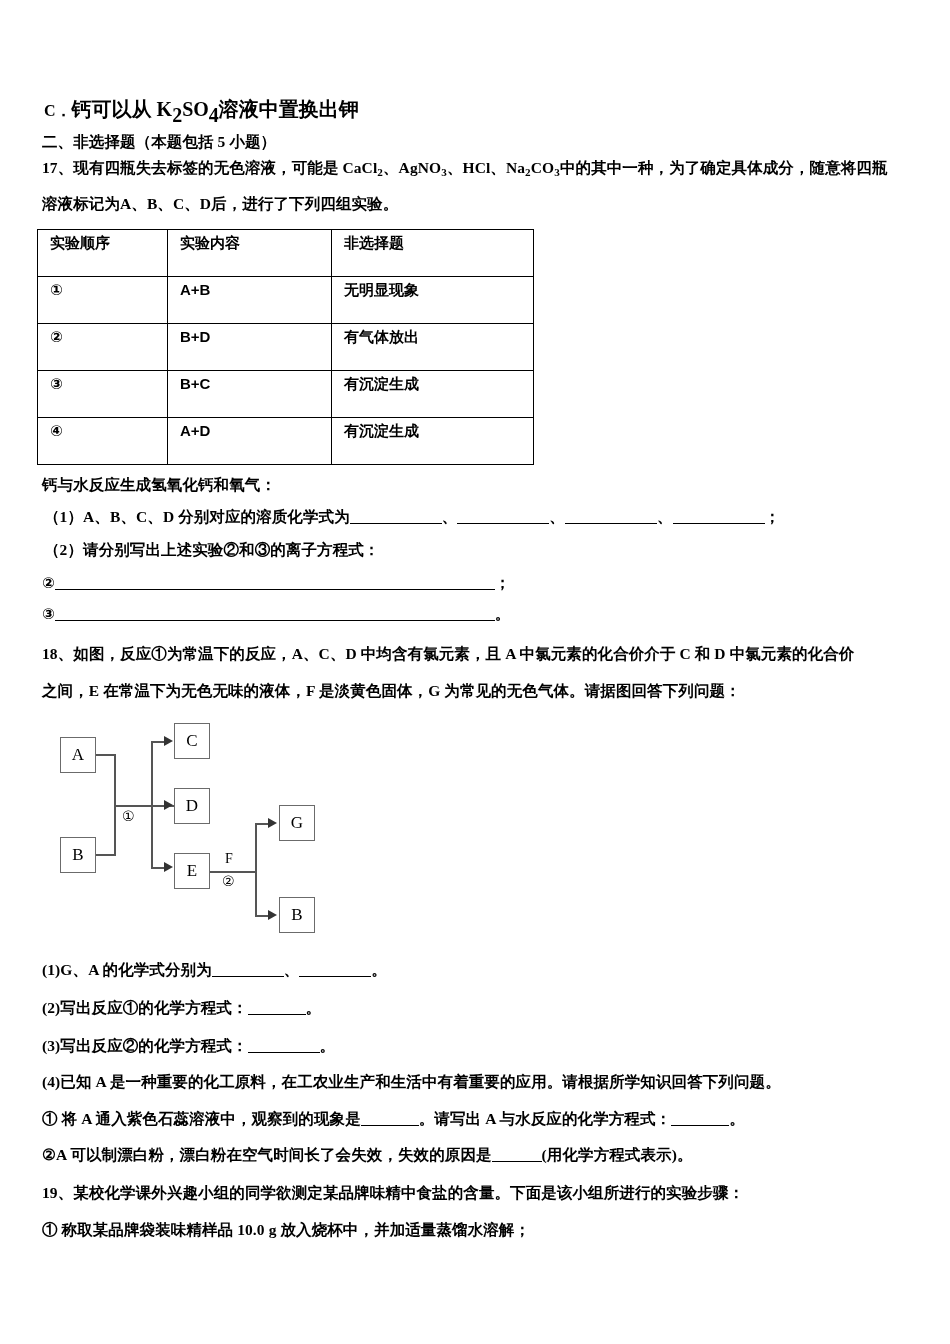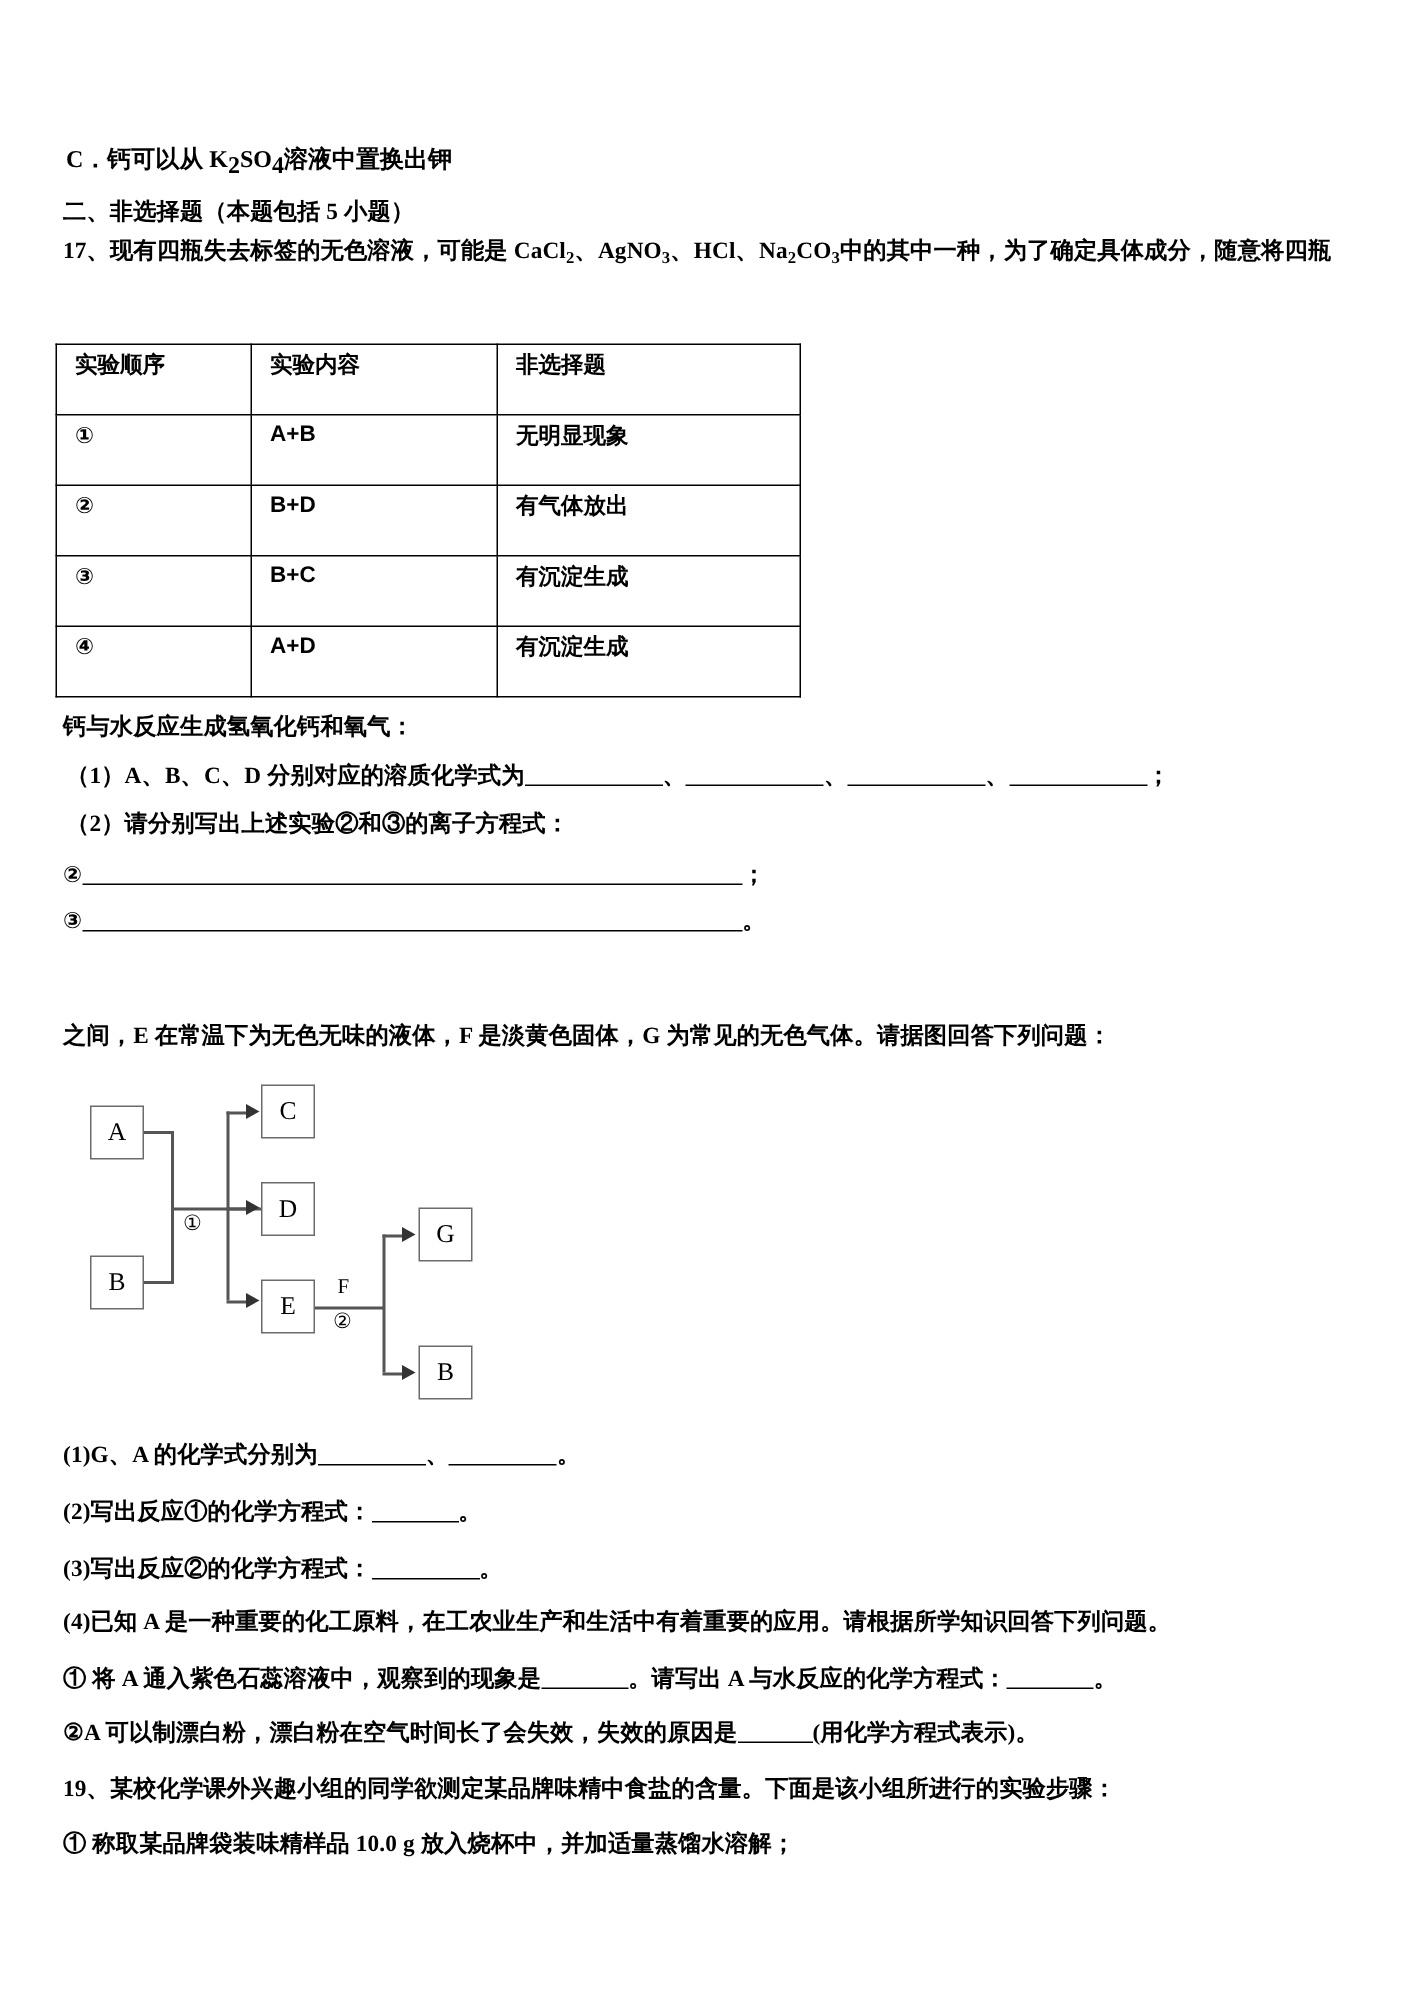--- a/index.html
+++ b/index.html
@@ -29,21 +29,21 @@
     line-height: 1.0;
     letter-spacing: 0.1px;
   }
   .sub { font-size: 0.72em; vertical-align: -0.28em; }
 
   
   #opt-row { position: absolute; left: 44px; top: 96px; width: 870px; height: 24px; }
   #opt-c { position: absolute; left: 0px;   top: 0px; }
   #opt-d { position: absolute; left: 334px; top: 0px; }
   .opt-letter { font-weight: bold; font-size: 16px; }
-  .opt-text   { font-weight: bold; font-size: 16px; }
+  .opt-text   { font-weight: bold; font-size: 20px; }
 
   
   #sec-head { left: 42px; top: 134px; font-weight: bold; font-size: 15.5px; }
 
   
   #q17-l1 { left: 42px; top: 160px; font-size: 15.5px; font-weight: bold; }
   #q17-l2 { left: 42px; top: 196px; font-size: 15.5px; font-weight: bold; }
 
   
   #exp-table {
@@ -150,20 +150,21 @@
 
   <div id="opt-row">
     <div id="opt-c">
       <span class="opt-letter">C．</span><span class="opt-text">钙可以从 K</span><span class="sub opt-text">2</span><span class="opt-text">SO</span><span class="sub opt-text">4</span><span class="opt-text">溶液中置换出钾</span>
     </div>
   </div>
 
   <div class="line" id="sec-head">二、非选择题（本题包括 5 小题）</div>
 
   <div class="line" id="q17-l1"><span>17、现有四瓶失去标签的无色溶液，可能是 CaCl</span><span class="sub">2</span><span>、AgNO</span><span class="sub">3</span><span>、HCl、Na</span><span class="sub">2</span><span>CO</span><span class="sub">3</span><span>中的其中一种，为了确定具体成分，随意将四瓶</span></div>
+  <div class="line" id="q17-l2">溶液标记为A、B、C、D后，进行了下列四组实验。</div>
 
   <table id="exp-table">
     <thead>
       <tr>
         <td>实验顺序</td>
         <td>实验内容</td>
         <td>非选择题</td>
       </tr>
     </thead>
     <tbody>
@@ -193,20 +194,21 @@
   <div class="line" id="q17-ask">钙与水反应生成氢氧化钙和氧气：</div>
 
   <div class="line" id="q17-s1"><span>（1）A、B、C、D 分别对应的溶质化学式为</span><span class="ul-s"></span><span>、</span><span class="ul-s"></span><span>、</span><span class="ul-s"></span><span>、</span><span class="ul-s"></span><span>；</span></div>
 
   <div class="line" id="q17-s2">（2）请分别写出上述实验②和③的离子方程式：</div>
 
   <div class="line" id="q17-b2"><span class="circ">②</span><span class="ul-l"></span><span>；</span></div>
 
   <div class="line" id="q17-b3"><span class="circ">③</span><span class="ul-l"></span><span>。</span></div>
 
+  <div class="line" id="q18-l1">18、如图，反应①为常温下的反应，A、C、D 中均含有氯元素，且 A 中氯元素的化合价介于 C 和 D 中氯元素的化合价</div>
   <div class="line" id="q18-l2">之间，E 在常温下为无色无味的液体，F 是淡黄色固体，G 为常见的无色气体。请据图回答下列问题：</div>
 
   <div id="flow">
 
     <div class="fbox" style="left:10px;  top:22px;">A</div>
     <div class="fbox" style="left:10px;  top:122px;">B</div>
     <div class="fbox" style="left:124px; top:8px;">C</div>
     <div class="fbox" style="left:124px; top:73px;">D</div>
     <div class="fbox" style="left:124px; top:138px;">E</div>
     <div class="fbox" style="left:229px; top:90px;">G</div>

